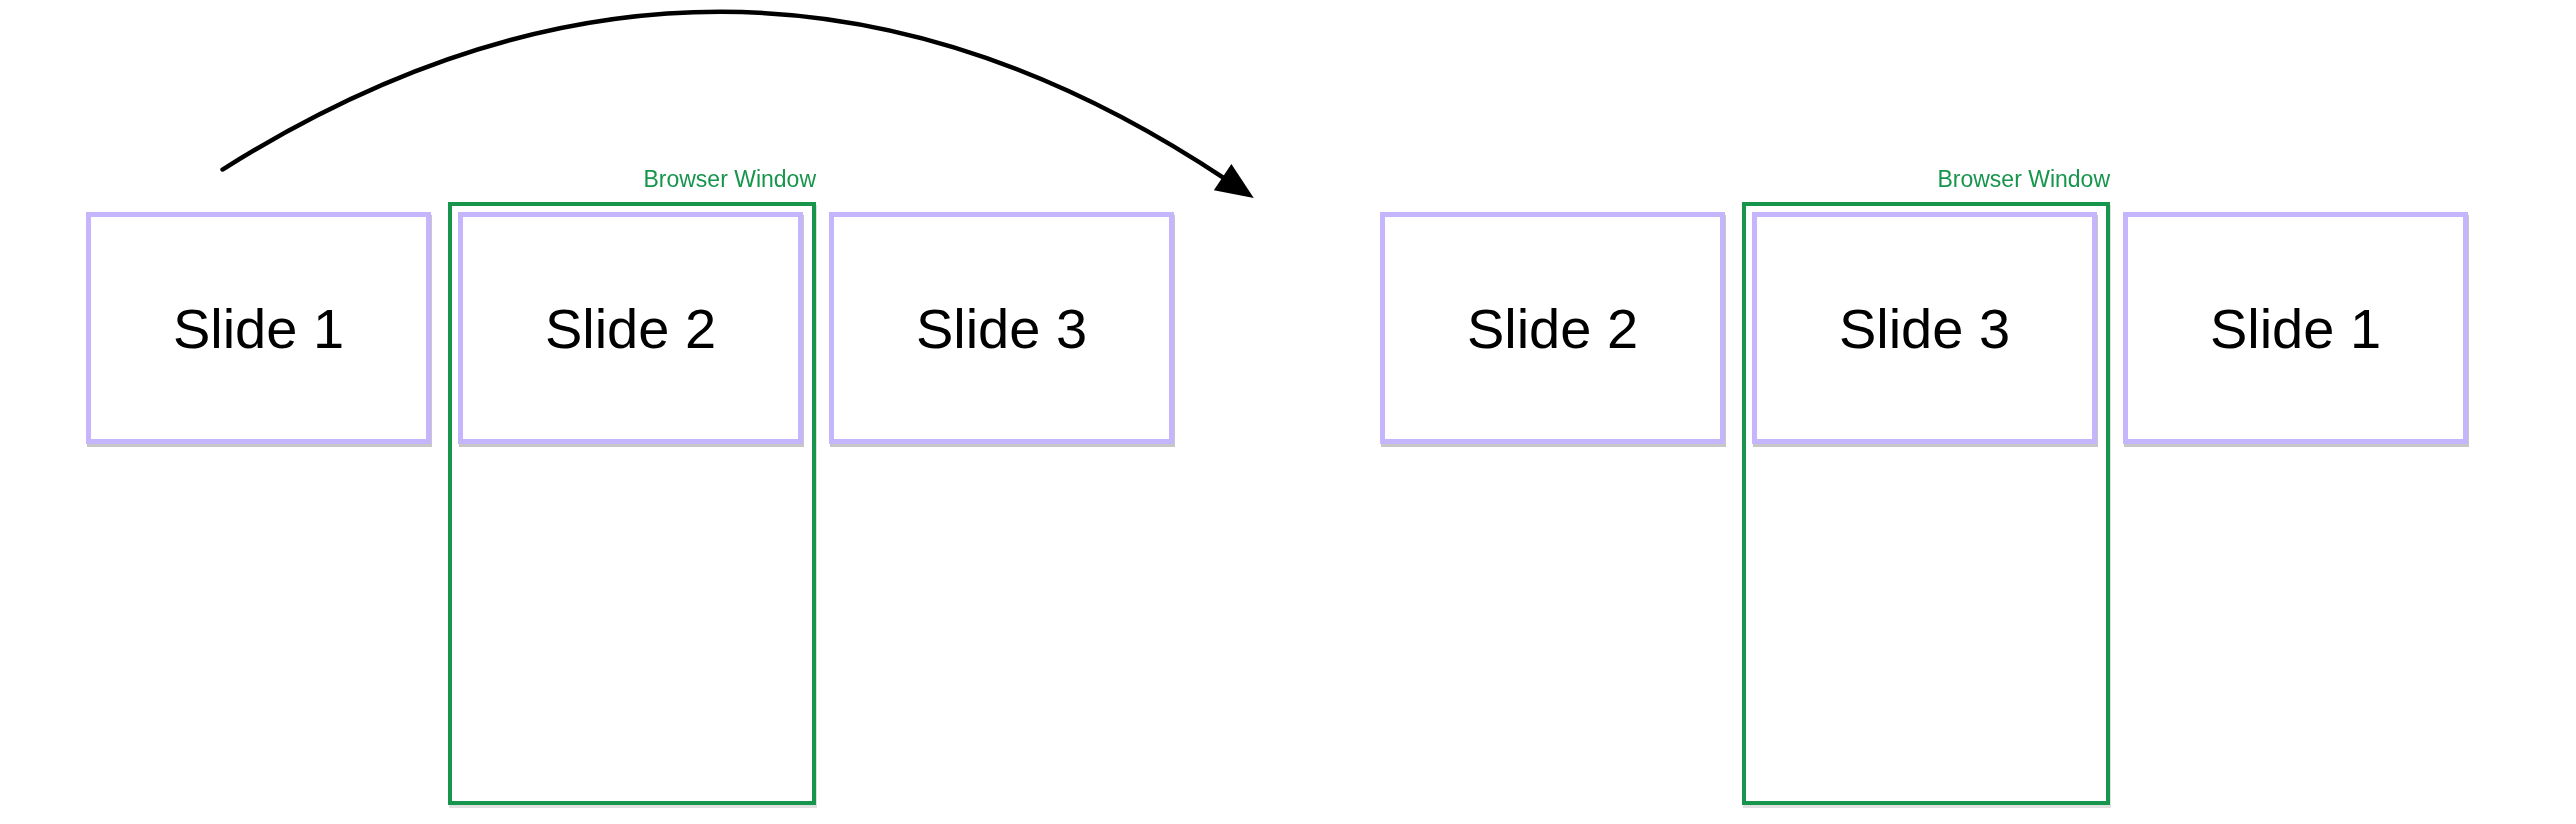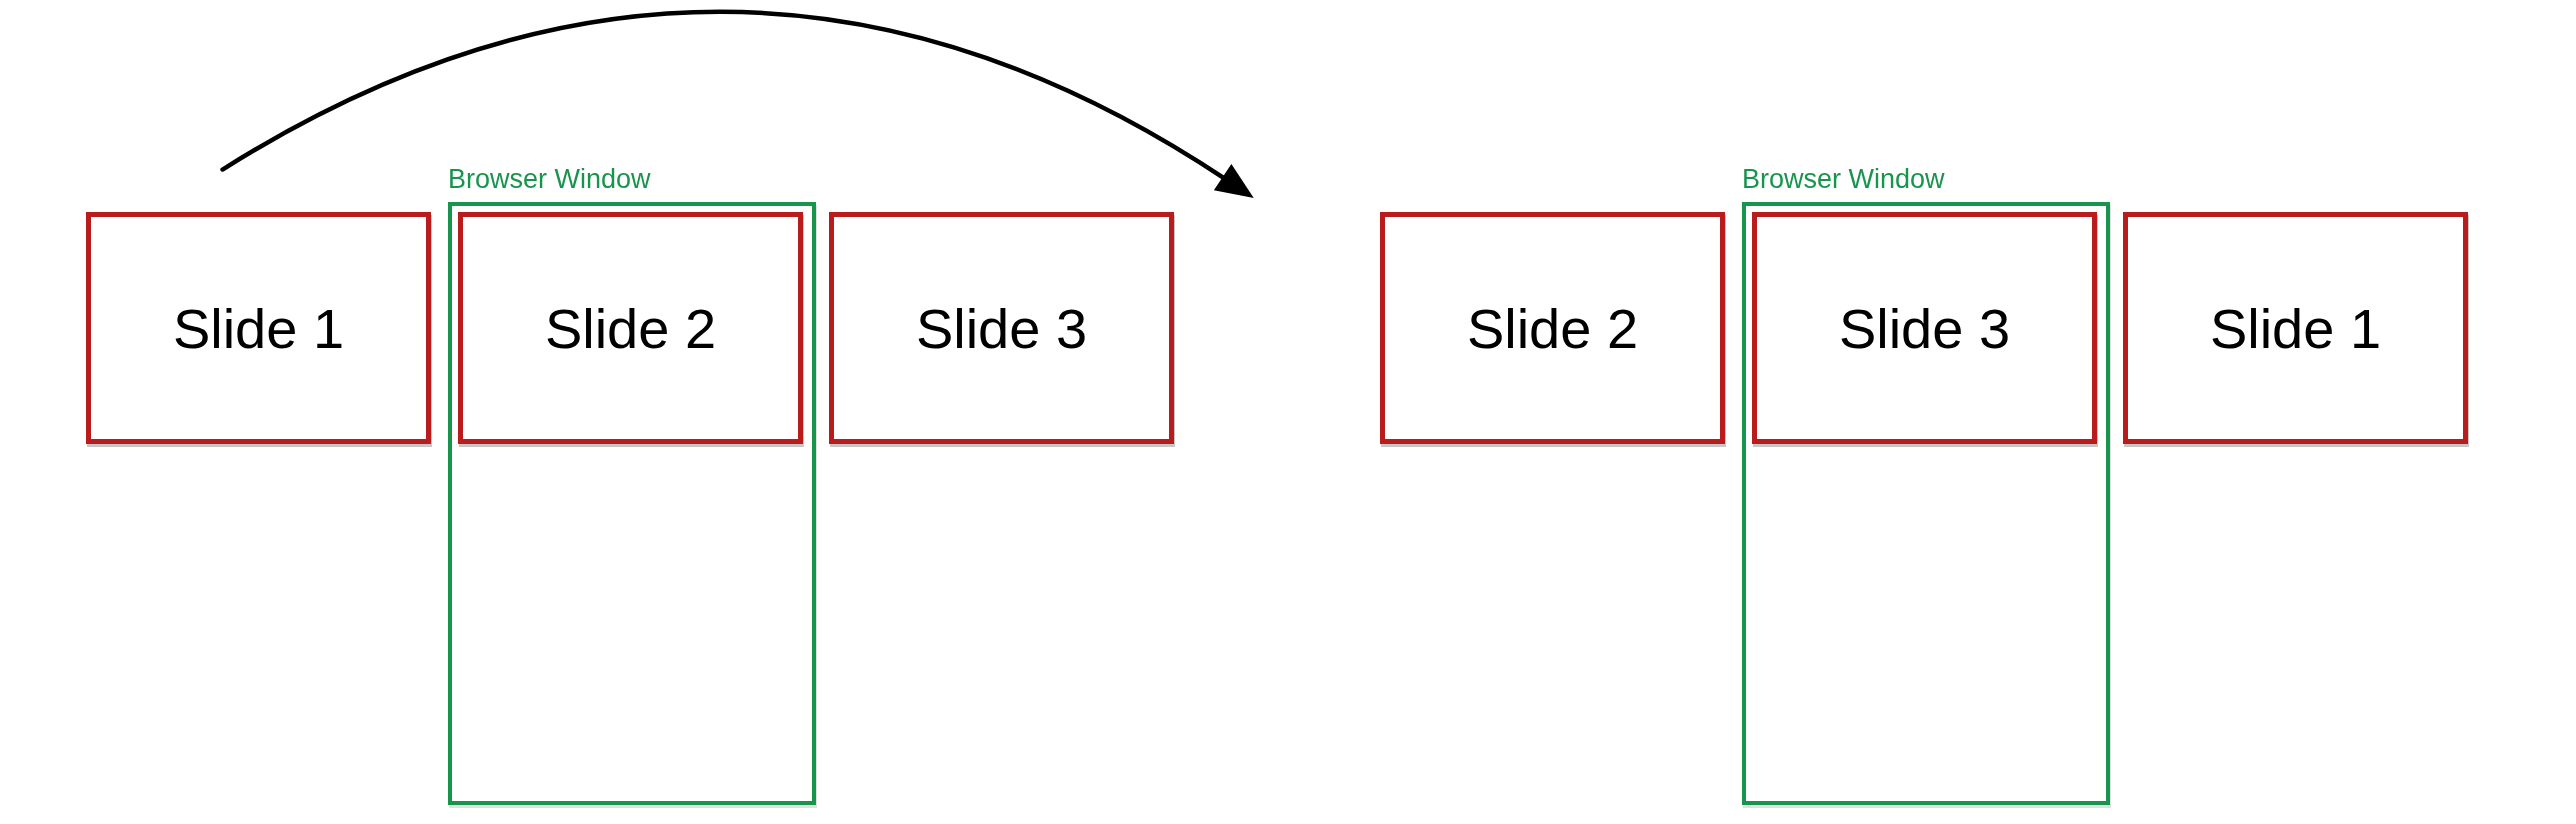--- a/index.html
+++ b/index.html
@@ -32,42 +32,42 @@
   .group-before { left: 0; }
   .group-after  { left: 1294px; }
 
   .bw-label {
     position: absolute;
     left: 448px;
     top: 160px;
     width: 368px;
     height: 39px;
     line-height: 39px;
-    text-align: left;
-    font-size: 27px;
+    text-align: right;
+    font-size: 23px;
     color: #18954D;
     white-space: nowrap;
   }
   .green-frame {
     position: absolute;
     left: 448px;
     top: 202px;
     width: 368px;
     height: 603px;
     border: 4px solid #18954D;
     box-sizing: border-box;
     box-shadow: 1px 3px 0 rgba(0,0,0,0.12);
     background: transparent;
   }
   .slide-box {
     position: absolute;
     top: 212px;
     width: 345px;
     height: 232px;
-    border: 5px solid #b91c1c;
+    border: 5px solid #c4b5fd;
     box-sizing: border-box;
     background: #ffffff;
     box-shadow: 1px 3px 0 rgba(0,0,0,0.22);
     display: flex;
     align-items: center;
     justify-content: center;
     font-size: 56px;
     color: #000000;
     white-space: nowrap;
   }

